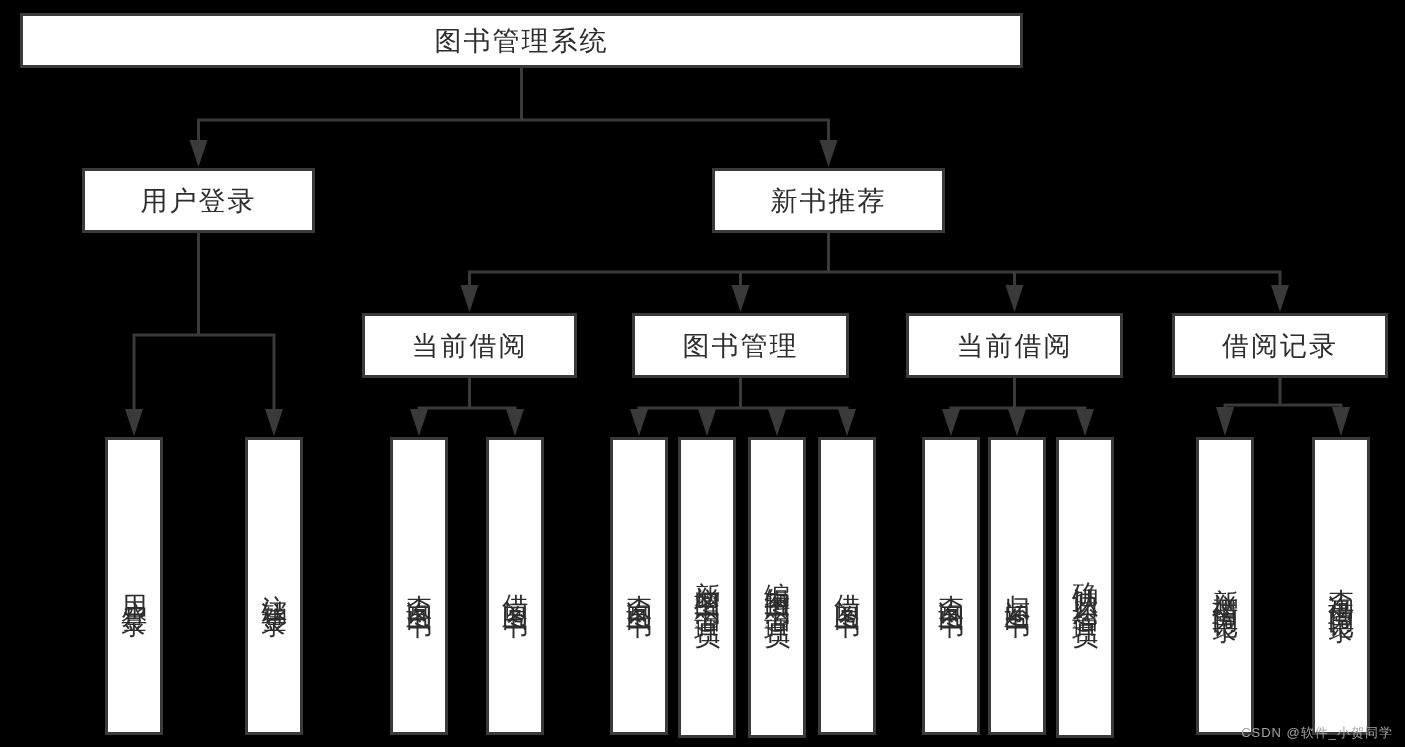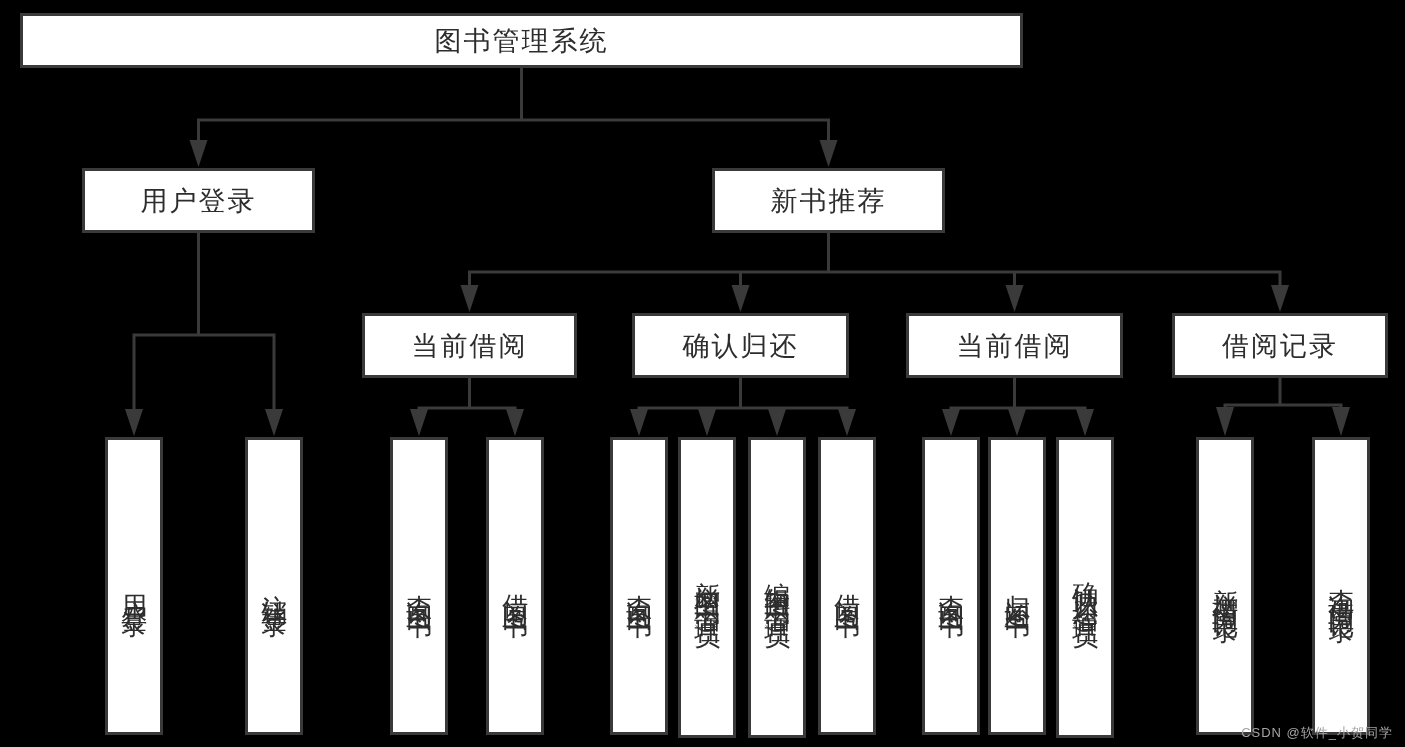--- a/index.html
+++ b/index.html
@@ -95,21 +95,21 @@
       <polygon points="1332,407 1350,407 1341,436"></polygon>
     </g>
   </svg>
 
   <div class="node" style="left:20px;top:13px;width:1003px;height:55px">图书管理系统</div>
 
   <div class="node" style="left:82px;top:168px;width:233px;height:65px">用户登录</div>
   <div class="node" style="left:712px;top:168px;width:233px;height:65px">新书推荐</div>
 
   <div class="node" style="left:362px;top:313px;width:215px;height:65px">当前借阅</div>
-  <div class="node" style="left:632px;top:313px;width:217px;height:65px">确认归还</div>
+  <div class="node" style="left:632px;top:313px;width:217px;height:65px">图书管理</div>
   <div class="node" style="left:1172px;top:313px;width:216px;height:65px">借阅记录</div>
   <div class="node" style="left:906px;top:313px;width:217px;height:65px">当前借阅</div>
 
   <div class="node leaf" style="left:105px;top:437px;width:58px;height:298px">
     <span class="vtext">用户登录</span>
   </div>
   <div class="node leaf" style="left:245px;top:437px;width:58px;height:298px">
     <span class="vtext">注销登录</span>
   </div>
 

